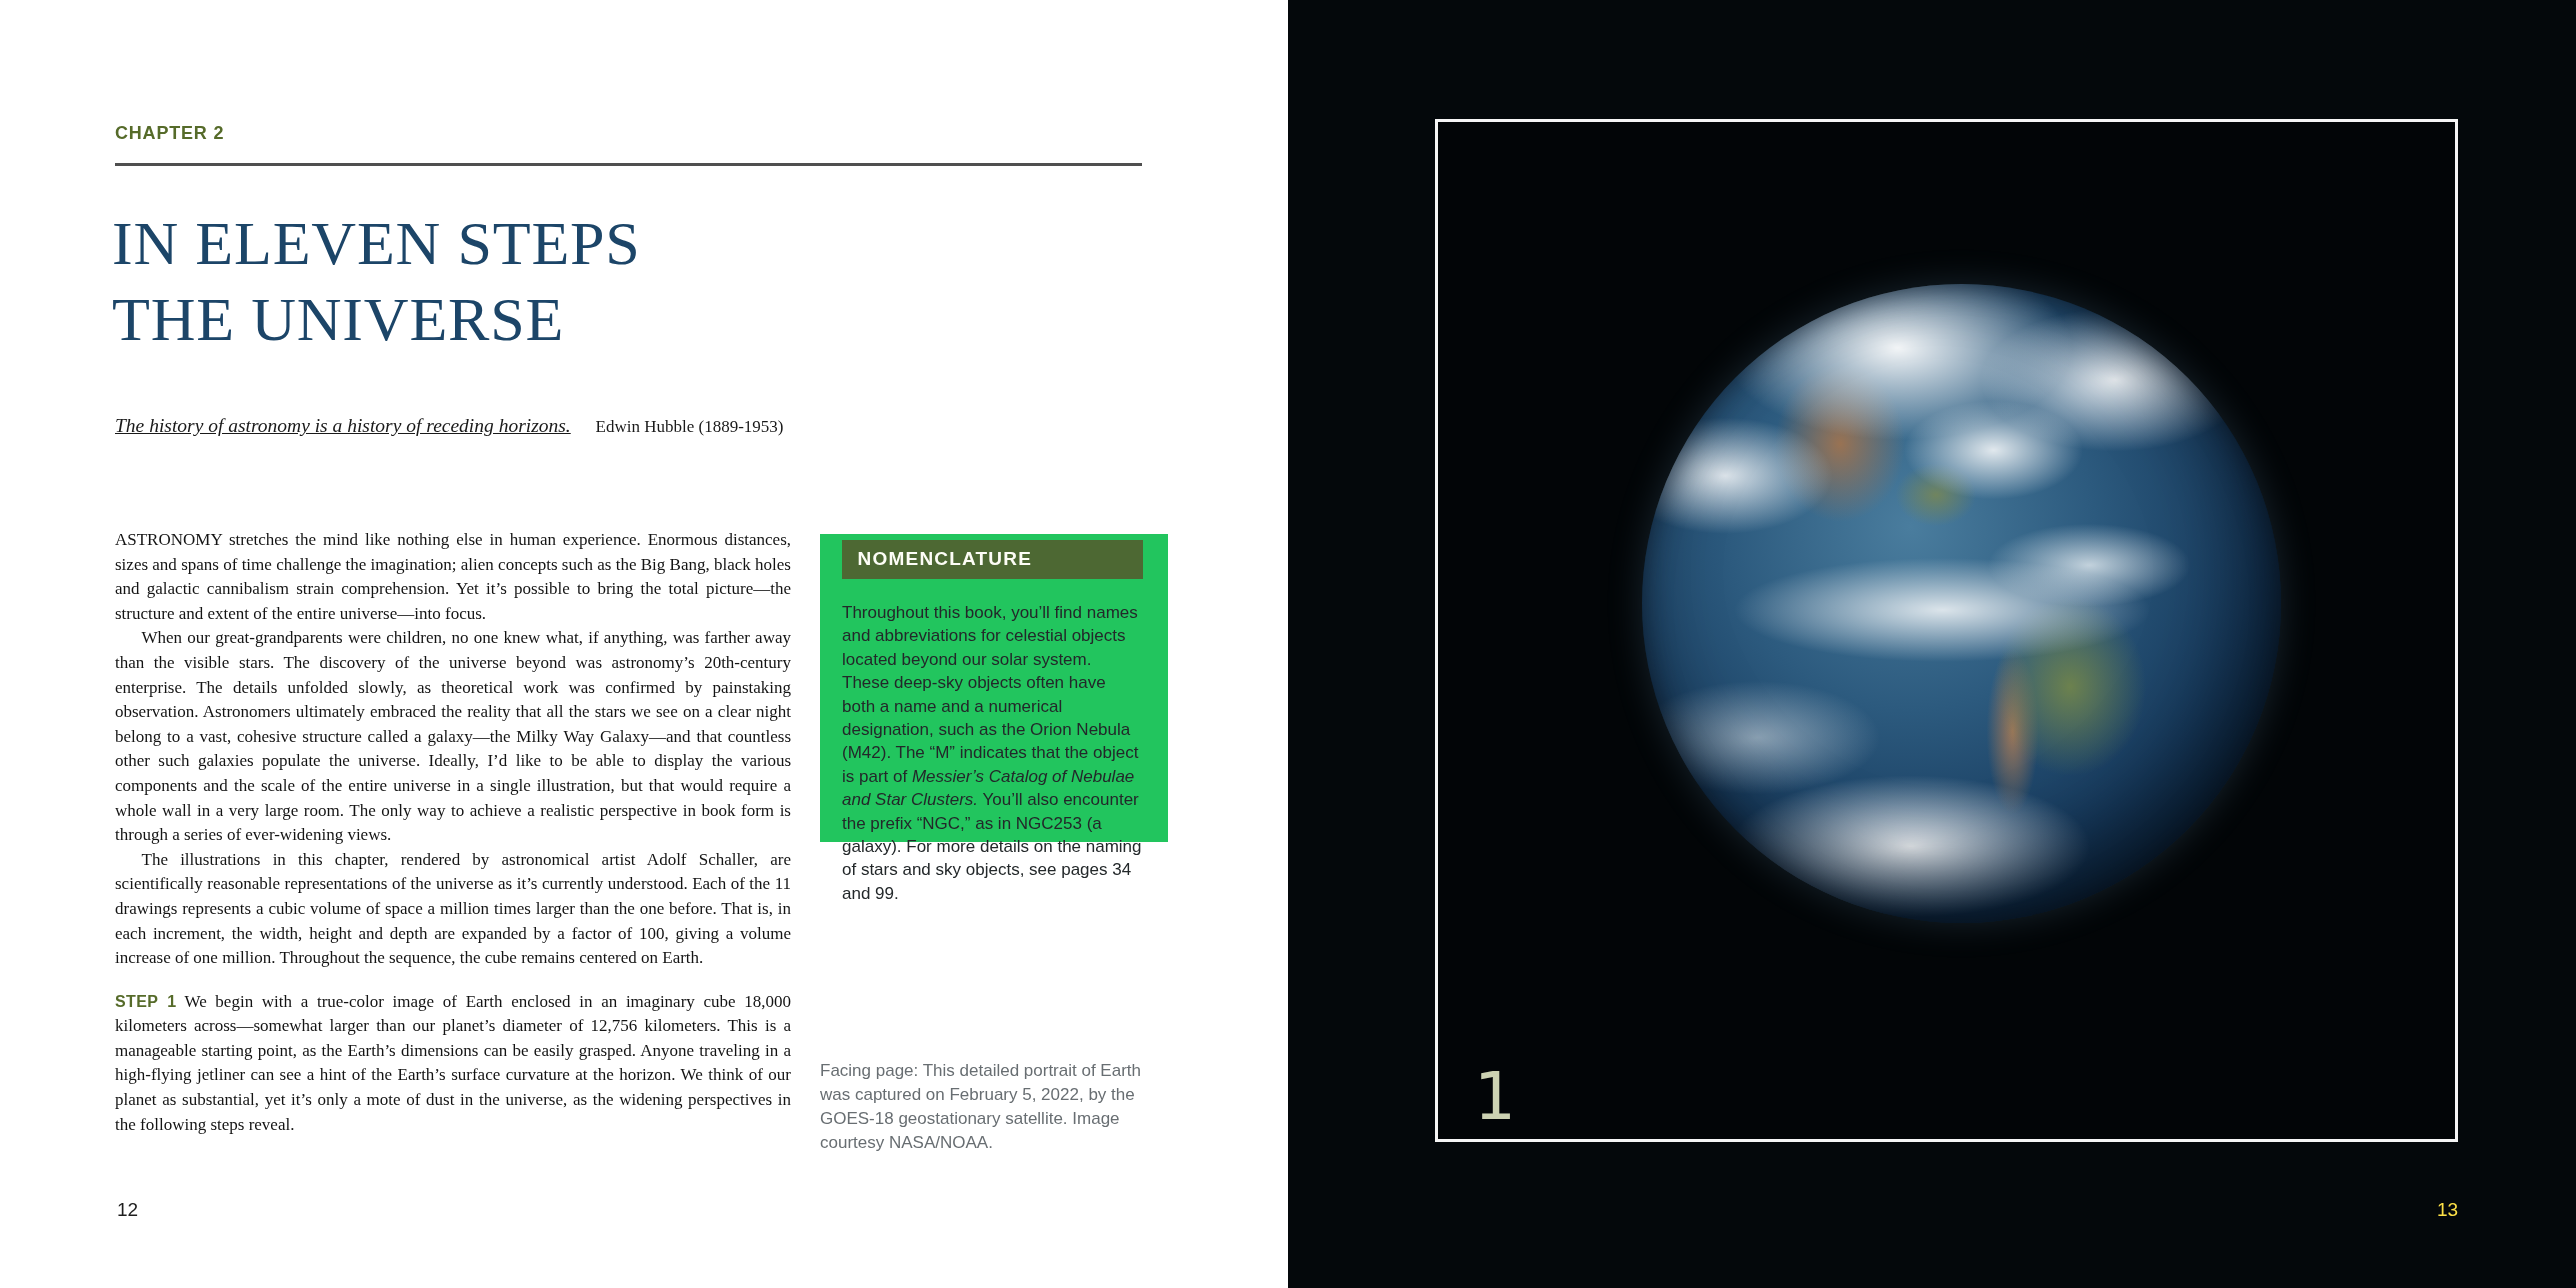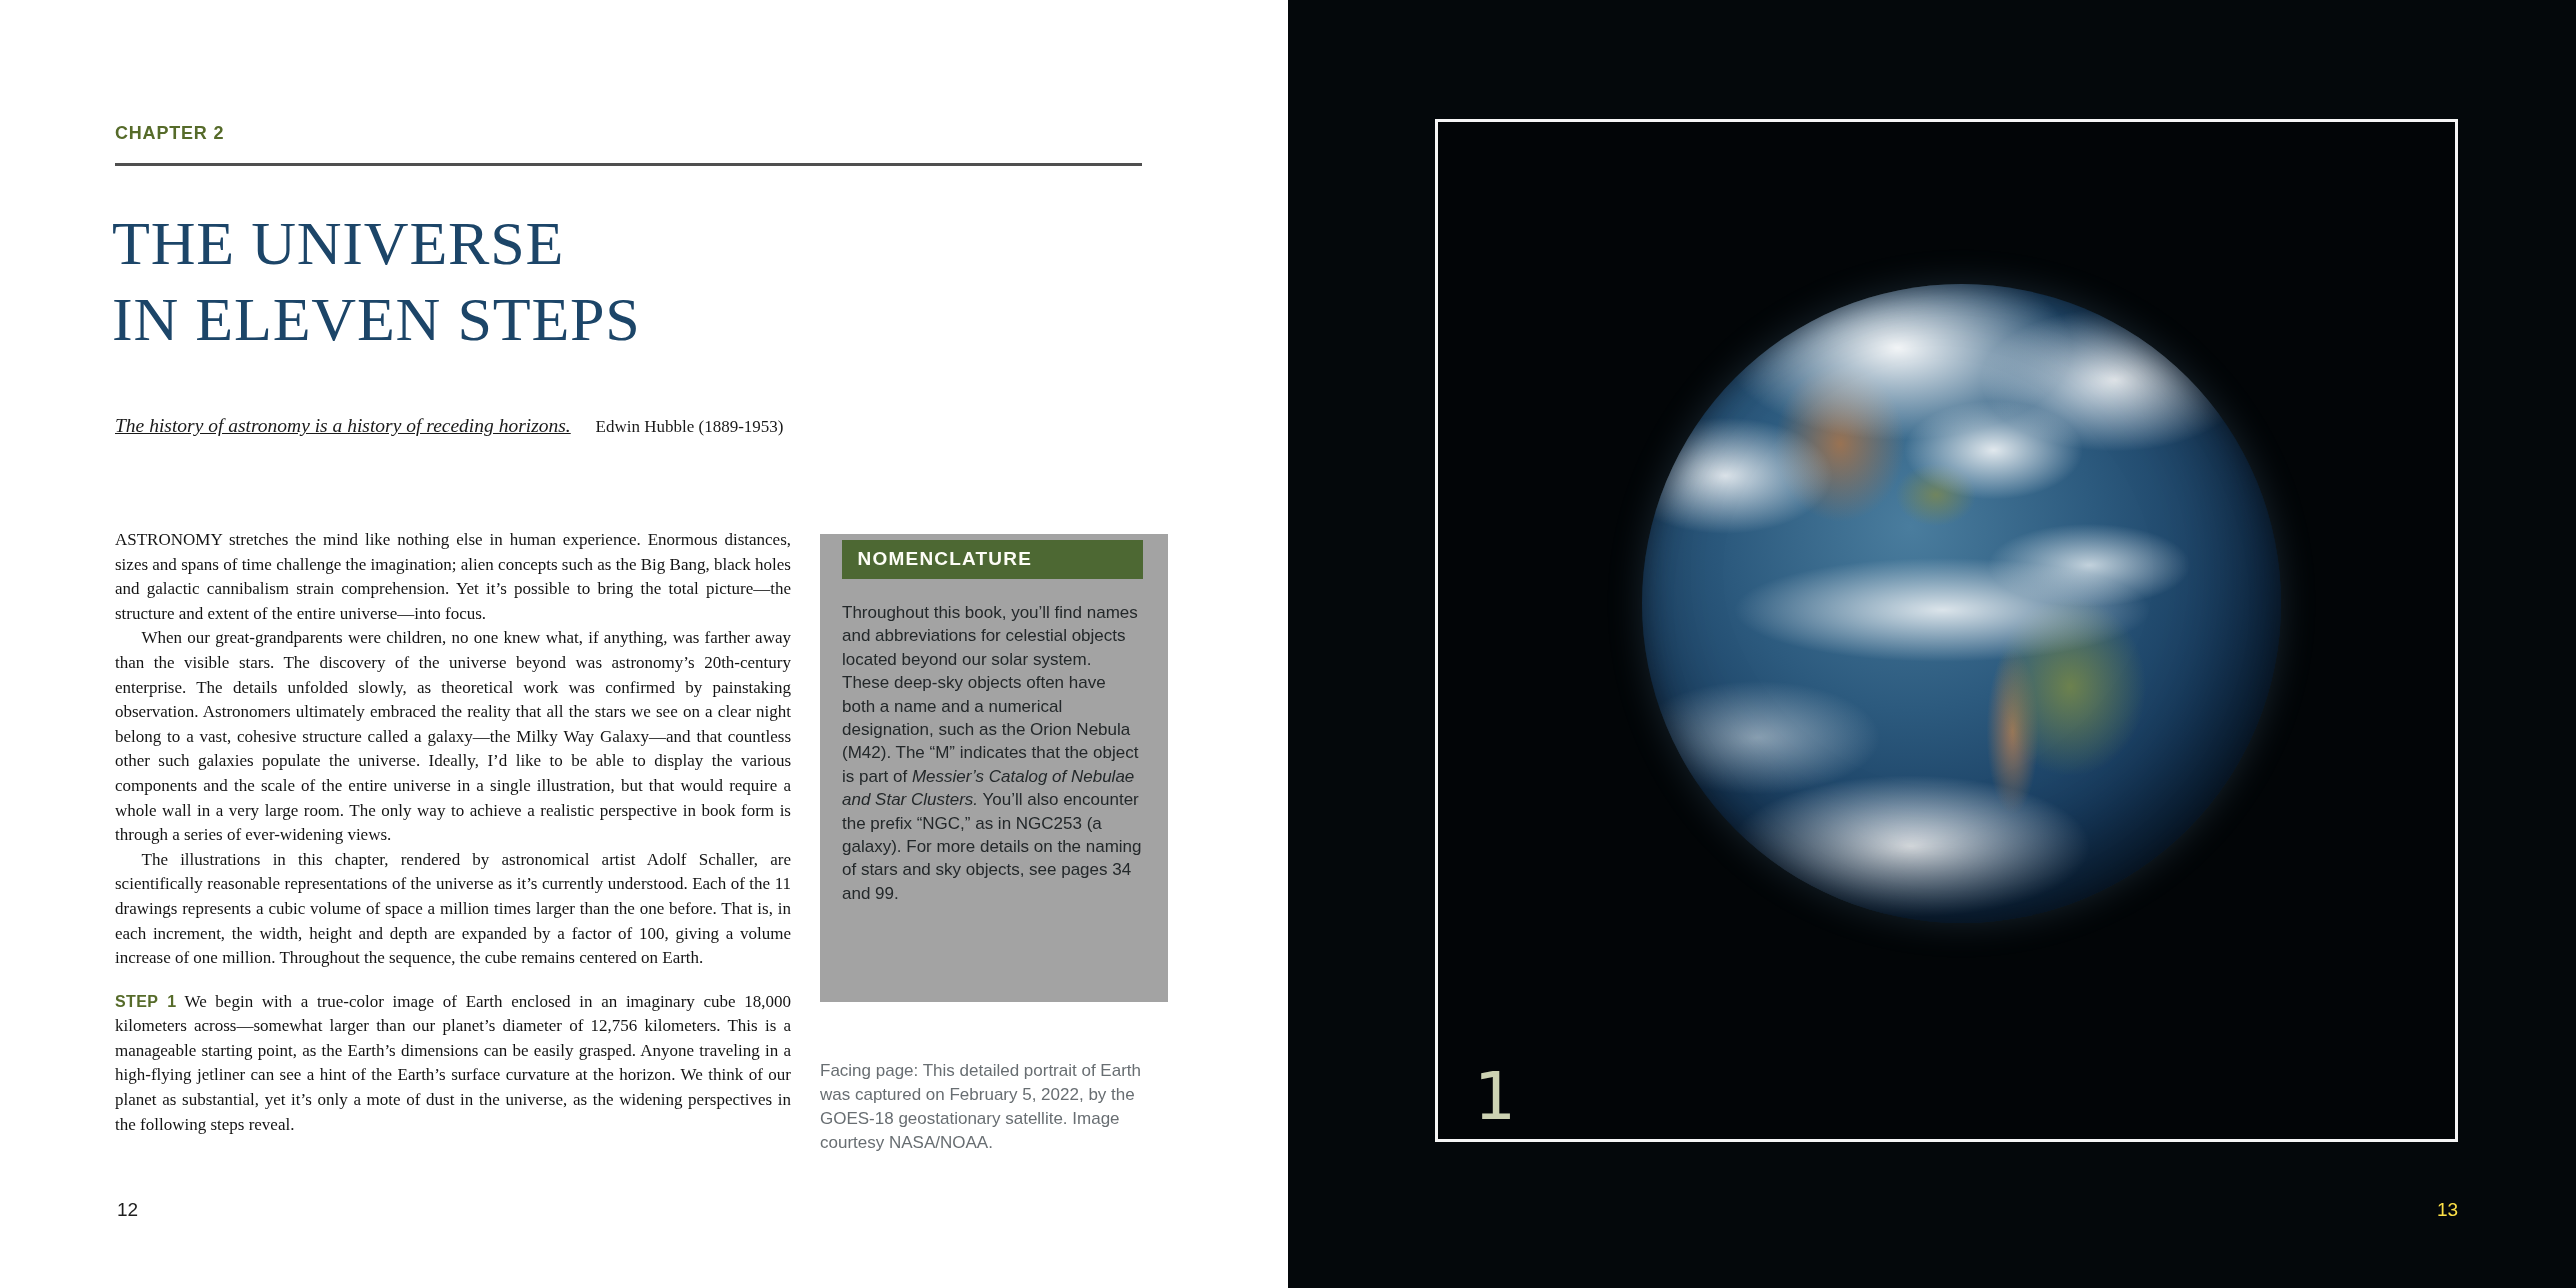--- a/index.html
+++ b/index.html
@@ -21,21 +21,21 @@
   .text-column{position:absolute;left:115px;top:488px;width:676px;color:#141414;margin-top:40px;}
   .text-column p{margin:0;font-size:17px;line-height:24.6px;text-align:justify;}
   .text-column p.indent{text-indent:26.5px;}
   .step-para{margin-top:19px !important;}
   .step-label{font-family:"Liberation Sans",sans-serif;font-weight:bold;font-size:16px;
     color:#566b2a;letter-spacing:0.4px;margin-right:7.8px;}
   .pagenum-left{position:absolute;left:117px;top:1199px;font-family:"Liberation Sans",sans-serif;
     font-size:19px;color:#1e1e1e;}
 
   
-  .nomenclature{position:absolute;left:820px;top:534px;width:348px;height:468px;background:#a3a3a3;}
+  .nomenclature{position:absolute;left:820px;top:534px;width:348px;height:308px;background:#22c55e;}
   .nomo-bar{position:absolute;left:22px;top:5.5px;width:301px;height:39px;background:#4d6833;
     display:flex;align-items:center;}
   .nomo-bar span{font-family:"Liberation Sans",sans-serif;font-size:19px;letter-spacing:1.2px;
     color:#fdfdf6;padding-left:15.6px;font-weight:bold;}
   .nomo-body{position:absolute;left:22px;top:67px;width:301px;font-family:"Liberation Sans",sans-serif;
     font-size:17px;line-height:23.4px;color:#23282a;}
   .figure-caption{position:absolute;left:820px;top:1059px;width:337px;font-family:"Liberation Sans",sans-serif;
     font-size:17px;line-height:24px;color:#686e72;}
 
   
@@ -66,22 +66,22 @@
 </head>
 <body>
 
 <div class="spread">
 
   <div class="page page-left">
     <div class="chapter-label">CHAPTER 2</div>
     <hr class="chapter-rule">
 
     <h1 class="page-title" style="margin:0;font-weight:normal;">
+      <span>IN ELEVEN STEPS</span>
       <span>THE UNIVERSE</span>
-      <span>IN ELEVEN STEPS</span>
     </h1>
 
     <div class="epigraph">
       <span class="quote">The history of astronomy is a history of receding horizons.</span>
       <span class="attr">Edwin Hubble (1889-1953)</span>
     </div>
 
     <div class="text-column">
       <p>ASTRONOMY stretches the mind like nothing else in human experience. Enormous distances, sizes and spans of time challenge the imagination; alien concepts such as the Big Bang, black holes and galactic cannibalism strain comprehension. Yet it’s possible to bring the total picture—the structure and extent of the entire universe—into focus.</p>
       <p class="indent">When our great-grandparents were children, no one knew what, if anything, was farther away than the visible stars. The discovery of the universe beyond was astronomy’s 20th-century enterprise. The details unfolded slowly, as theoretical work was confirmed by painstaking observation. Astronomers ultimately embraced the reality that all the stars we see on a clear night belong to a vast, cohesive structure called a galaxy—the Milky Way Galaxy—and that countless other such galaxies populate the universe. Ideally, I’d like to be able to display the various components and the scale of the entire universe in a single illustration, but that would require a whole wall in a very large room. The only way to achieve a realistic perspective in book form is through a series of ever-widening views.</p>

